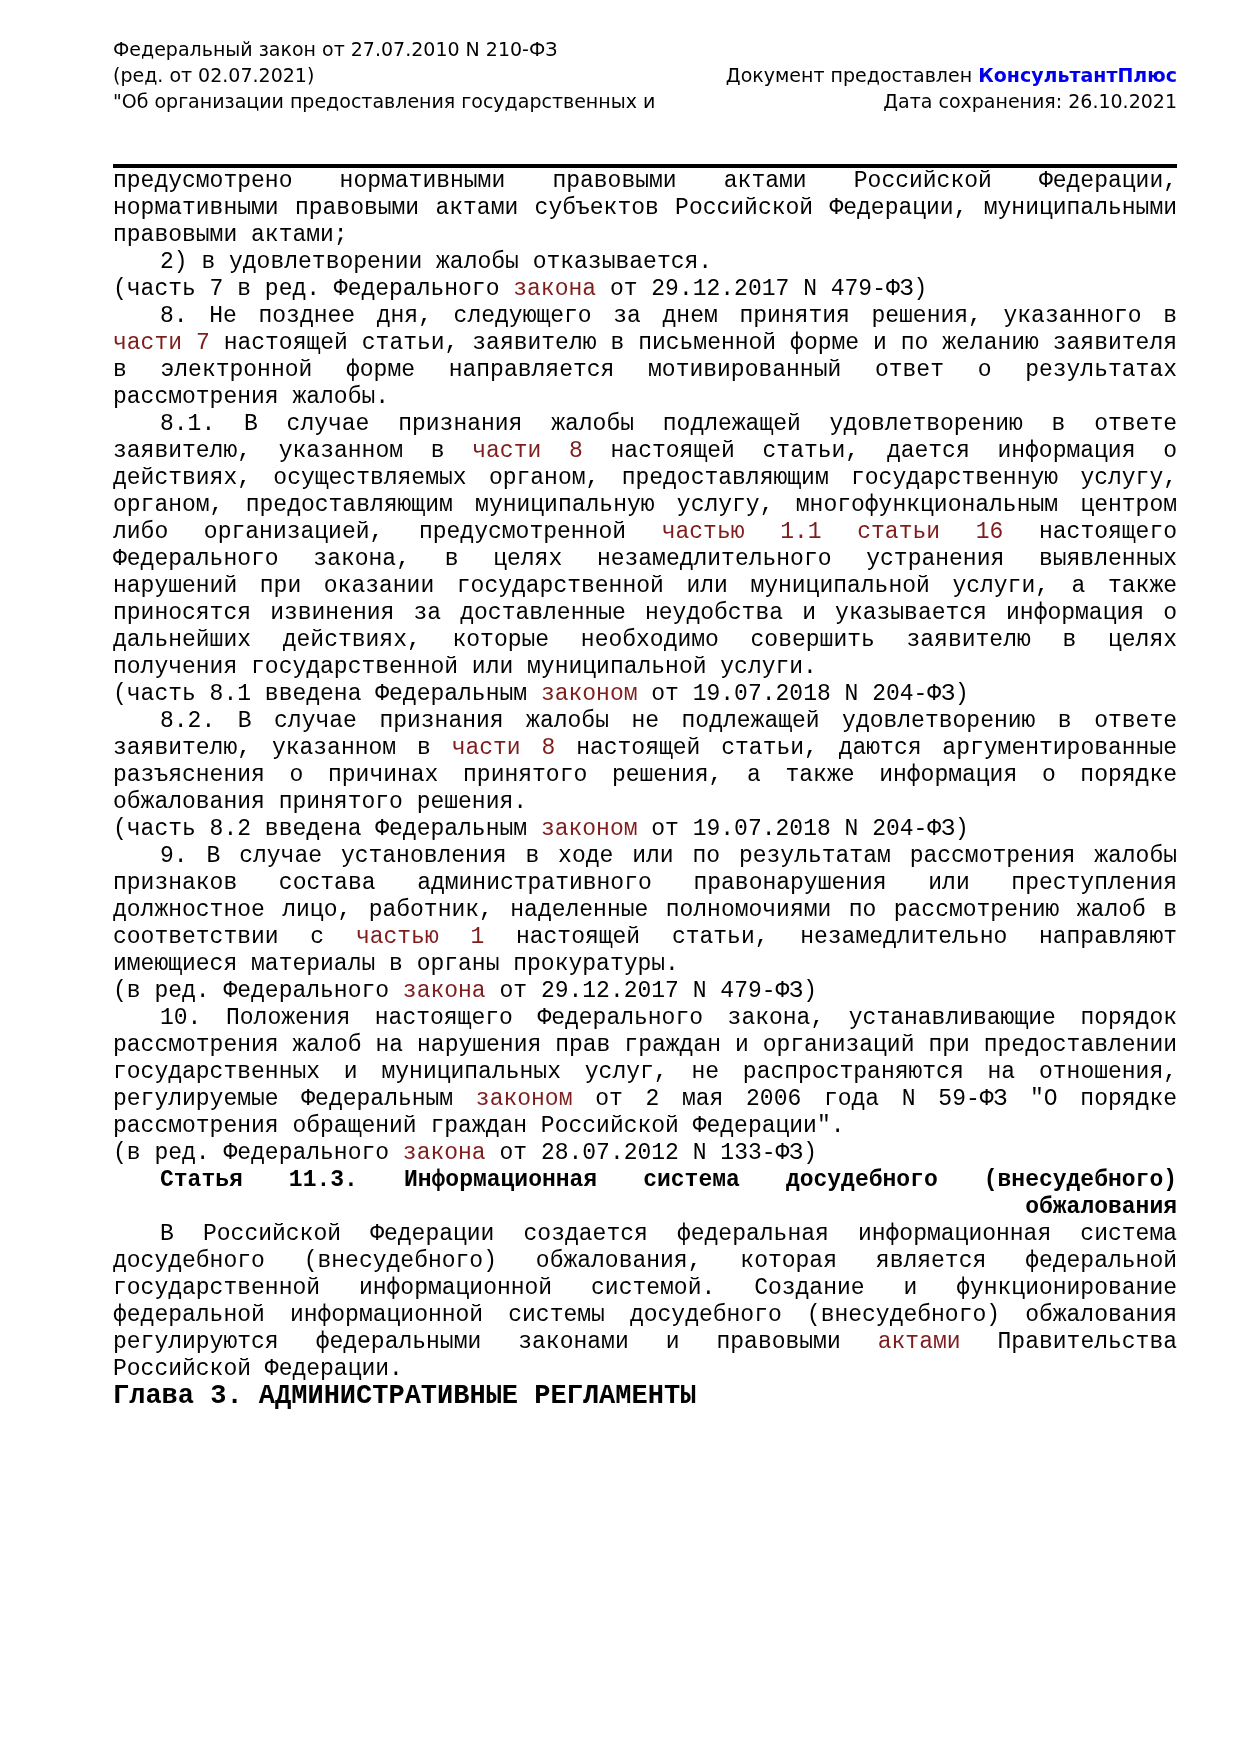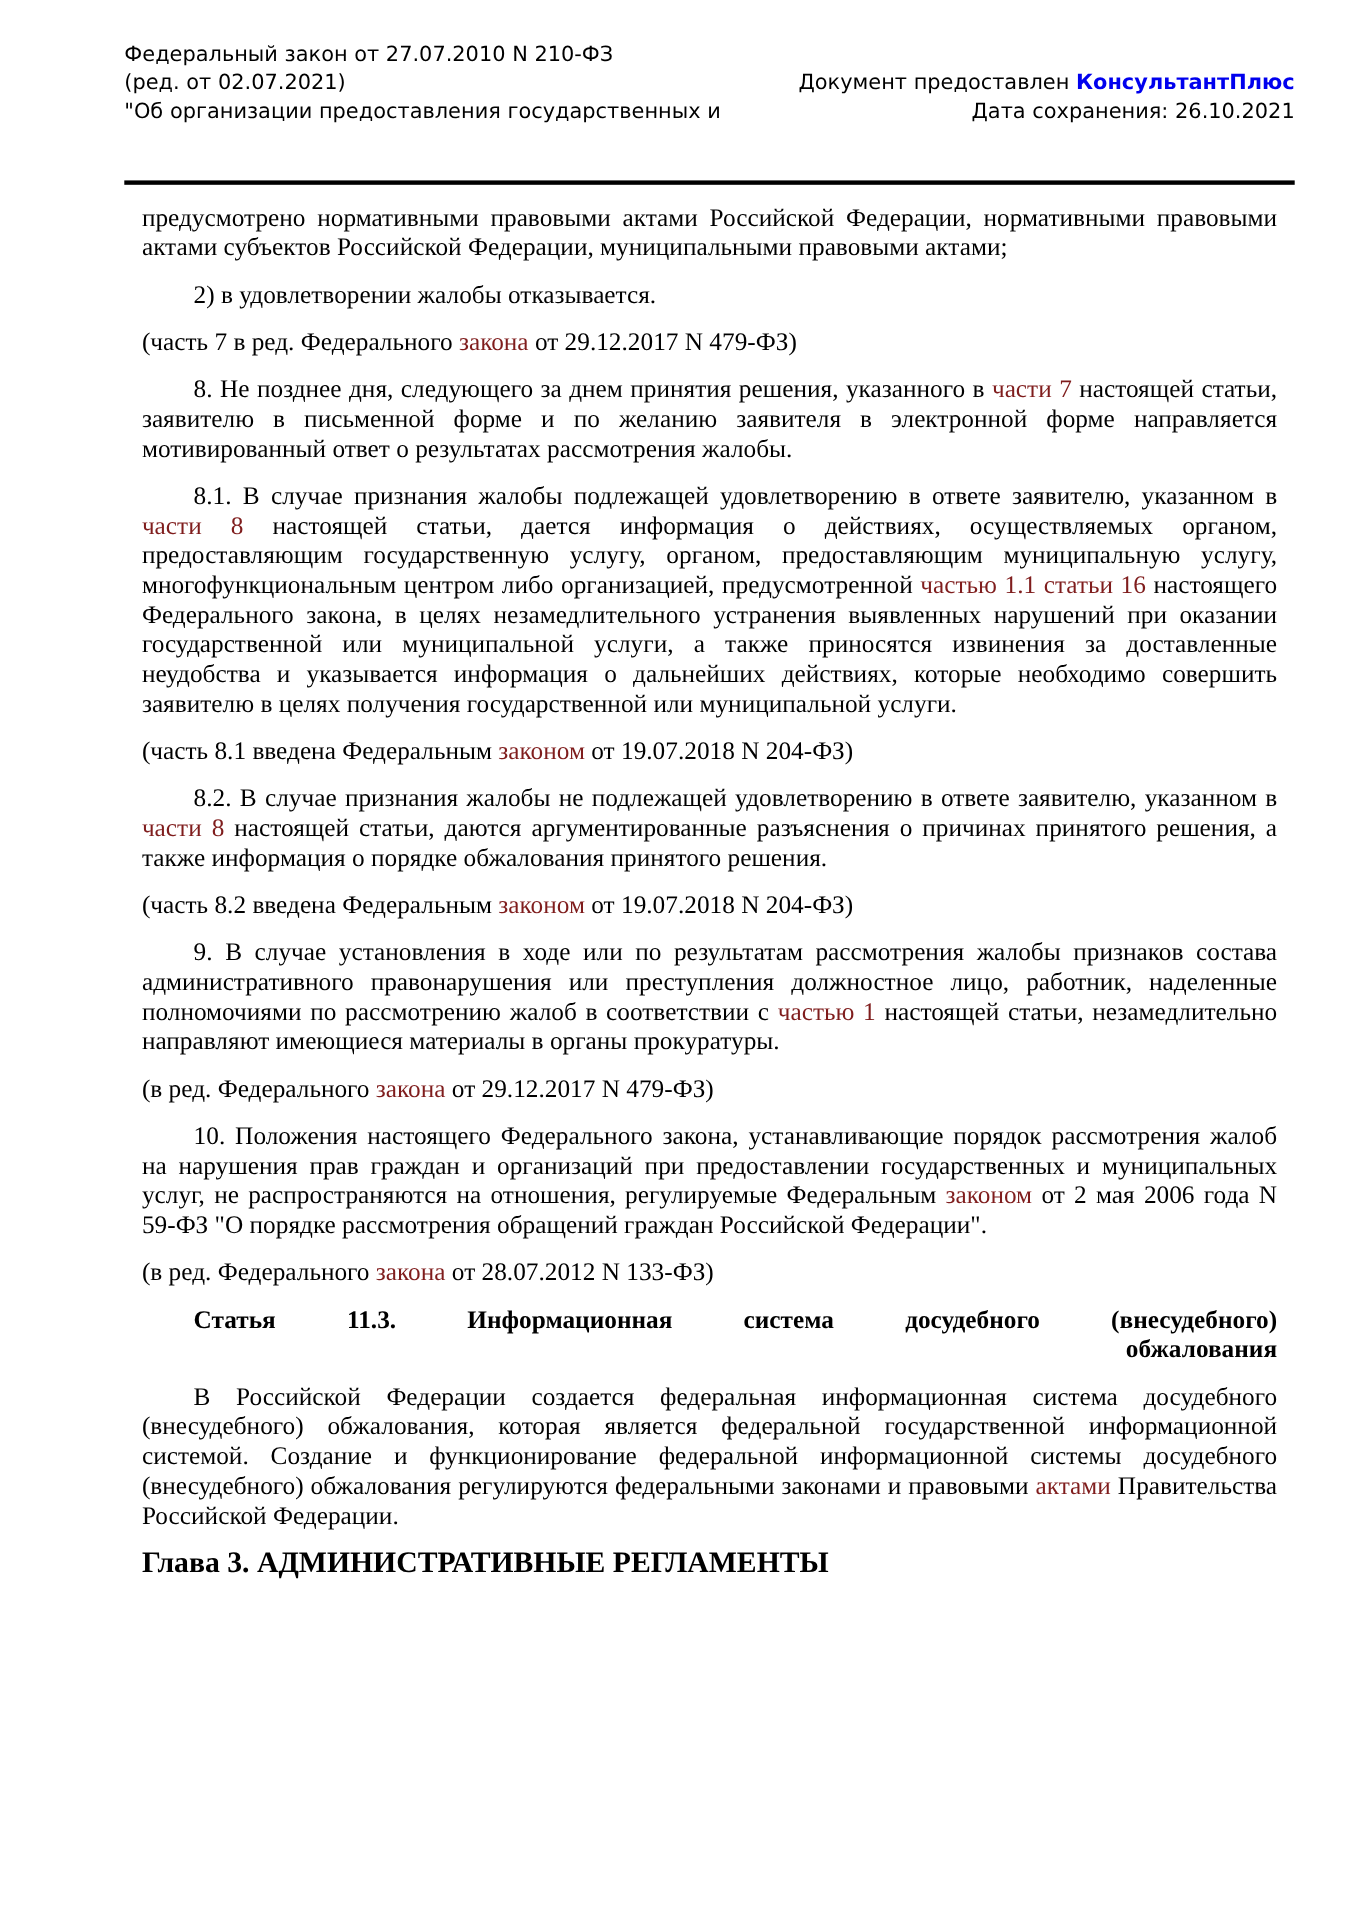--- a/index.html
+++ b/index.html
@@ -39,21 +39,21 @@
 
   
   .content {
     position: absolute;
     top: 168px; left: 113px; width: 1064px;
     font-family: "Liberation Serif", "DejaVu Serif", serif;
     font-size: 23px;
     line-height: 27px;
     text-align: justify;
   }
-  .content p { margin: 16px; }
+  .content p { margin: 0; font-family: Liberation Mono, monospace; }
   .first  { margin-top: 30px; }
   .spaced { margin-top: 27px; }
   .indent { text-indent: 47px; }
   a.link { color: #7f1d1d; text-decoration: none; cursor: pointer; }
   .heading { font-weight: bold; }
   .hline1 { display: block; text-indent: 47px; text-align: justify; text-align-last: justify; }
   .hline2 { display: block; text-align: right; }
   .chapter { font-weight: bold; text-align: left; font-size: 27px; }
 
   

